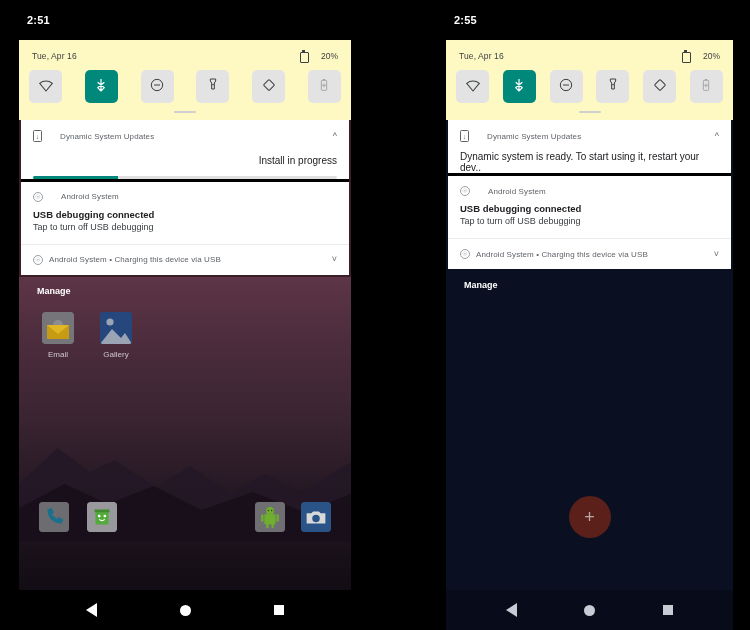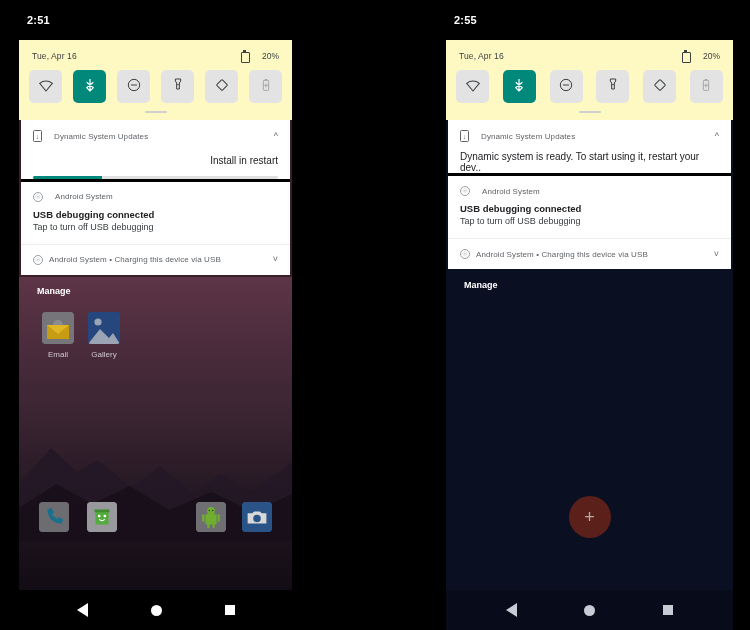--- a/index.html
+++ b/index.html
@@ -5,21 +5,21 @@
   * { box-sizing: border-box; margin: 0; padding: 0; }
   html, body {
     width: 750px; height: 630px;
     background: #000;
     font-family: "Liberation Sans", sans-serif;
     overflow: hidden;
   }
   .stage { position: relative; width: 750px; height: 630px; background: #000; }
 
   .phone { position: absolute; top: 0; }
-  .phone.left  { left: 19px;  width: 273px; height: 630px; }
+  .phone.left  { left: 19px;  width: 332px; height: 630px; }
   .phone.right { left: 446px; width: 287px; height: 630px; }
 
   
   .statusbar {
     height: 40px; display: flex; align-items: center;
     padding-left: 8px; background: #000;
   }
   .clock { color: #fff; font-size: 11px; font-weight: bold; letter-spacing: .2px; }
 
   
@@ -48,21 +48,21 @@
   .tile.dim svg { opacity: .38; }
   .handle {
     width: 22px; height: 2px; background: #d0d0d0; border-radius: 2px;
     margin: 8px auto 3px auto;
   }
   .notif-card {
     background: #fff; position: relative;
   }
   .notif-gap { height: 3px; }
 
-  .n-head { display: flex; align-items: center; gap: 12px; padding: 10px 12px 0 12px; }
+  .n-head { display: flex; align-items: center; gap: 18px; padding: 10px 12px 0 12px; }
   .n-app { font-size: 8px; color: #5f6368; letter-spacing: .1px; }
   .chev { margin-left: auto; color: #5f6368; font-size: 9px; line-height: 1; }
 
   .n-progress-row { padding: 8px 12px 0 12px; text-align: right; }
   .n-prog-label { font-size: 10px; color: #202124; }
   .progress-track {
     margin: 8px 12px 0 12px; height: 2.5px; background: #e0e0e0; border-radius: 2px; overflow: hidden;
   }
   .progress-fill { height: 100%; background: #00897b; }
   .n-actions { display: flex; gap: 22px; padding: 12px 12px 12px 12px; }
@@ -96,21 +96,21 @@
   .home-left {
     position: relative;
     background:
       linear-gradient(to bottom, #5d3546 0%, #4b2c3c 22%, #3a2431 45%, #241823 70%, #120c14 100%);
     flex: 1; overflow: hidden;
   }
   .mountains { position: absolute; left: 0; bottom: 48px; width: 100%; height: 120px; }
 
   .manage-label { font-size: 9px; font-weight: bold; color: #fff; padding: 9px 0 0 18px; position: relative; z-index: 2; }
 
-  .app-grid { display: flex; gap: 8px; padding: 16px 0 0 20px; position: relative; z-index: 2; }
+  .app-grid { display: flex; gap: 20px; padding: 16px 0 0 20px; position: relative; z-index: 2; }
   .app { width: 38px; text-align: center; }
   .app-ico { width: 32px; height: 32px; border-radius: 3px; margin: 0 auto; display: block; }
   .app-name { font-size: 8px; color: #cfc8ce; margin-top: 6px; }
 
   .dock {
     position: absolute; left: 0; bottom: 58px; width: 100%;
     display: flex; padding: 0 20px; z-index: 2;
   }
   .dock .app-ico { width: 30px; height: 30px; border-radius: 3px; }
   .dock-sp { flex: 1; }
@@ -228,21 +228,21 @@
 
         <div class="notif-card">
           <div class="n-head">
             <span class="dsuico">
                 <span>↓</span>
               </span>
             <span class="n-app">Dynamic System Updates</span>
             <span class="chev">^</span>
           </div>
           <div class="n-progress-row">
-            <span class="n-prog-label">Install in restart</span>
+            <span class="n-prog-label">Install in progress</span>
           </div>
           <div class="progress-track">
             <div class="progress-fill" id="dsu-fill" style="width: 28%;"></div>
           </div>
         </div>
 
         <div class="notif-gap"></div>
 
         <div class="notif-card">
           <div class="n-head">

